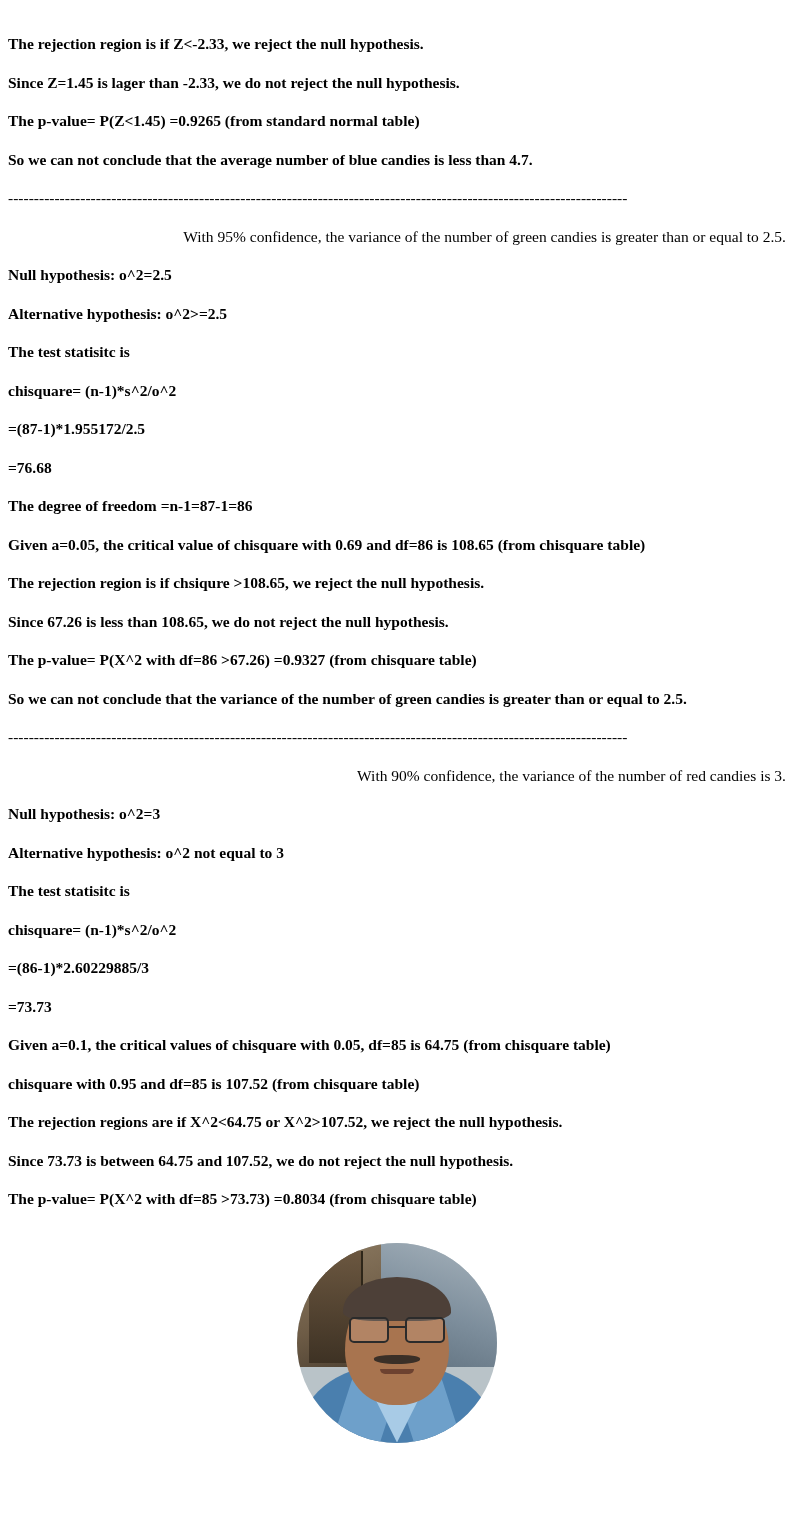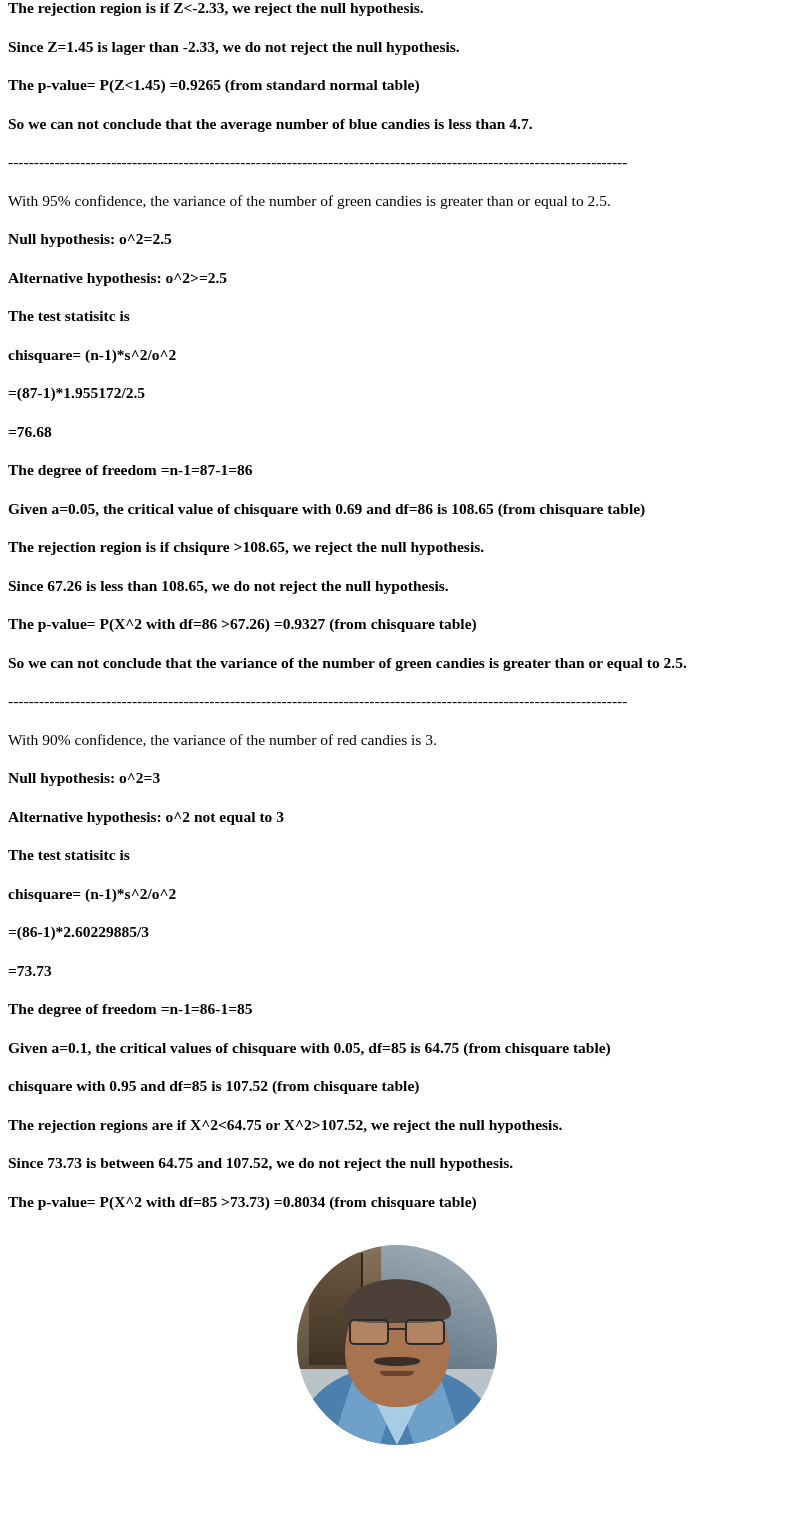--- a/index.html
+++ b/index.html
@@ -22,23 +22,25 @@
   .line {
     font-size: 15.5px;
     line-height: 1.0;
     margin: 0 0 23px 0;
     font-weight: bold;
     white-space: pre-wrap;
     word-wrap: break-word;
   }
   .line.normal {
     font-weight: normal;
+    text-align: right;
   }
   .line.first {
-    padding-top: 0;
+    padding-top: 12px;
+    margin-top: 24px;
   }
   .divider {
     font-size: 15.5px;
     line-height: 1.0;
     margin: 0 0 23px 0;
     font-weight: normal;
     letter-spacing: 0px;
     white-space: nowrap;
     overflow: hidden;
     color: #000;
@@ -211,21 +213,20 @@
   <p class="divider">------------------------------------------------------------------------------------------------------------------------</p>
 
   <div>
     <p class="line normal">With 90% confidence, the variance of the number of red candies is 3.</p>
     <p class="line">Null hypothesis: o^2=3</p>
     <p class="line">Alternative hypothesis: o^2 not equal to 3</p>
     <p class="line">The test statisitc is</p>
     <p class="line">chisquare= (n-1)*s^2/o^2</p>
     <p class="line">=(86-1)*2.60229885/3</p>
     <p class="line">=73.73</p>
-    <p class="line">The degree of freedom =n-1=86-1=85</p>
     <p class="line">Given a=0.1, the critical values of chisquare with 0.05, df=85 is 64.75 (from chisquare table)</p>
     <p class="line">chisquare with 0.95 and df=85 is 107.52 (from chisquare table)</p>
     <p class="line">The rejection regions are if X^2&lt;64.75 or X^2&gt;107.52, we reject the null hypothesis.</p>
     <p class="line">Since 73.73 is between 64.75 and 107.52, we do not reject the null hypothesis.</p>
     <p class="line">The p-value= P(X^2 with df=85 &gt;73.73) =0.8034 (from chisquare table)</p>
   </div>
 
   <div class="photo-wrap">
     <div class="avatar">
       <div class="bg-left"></div>

